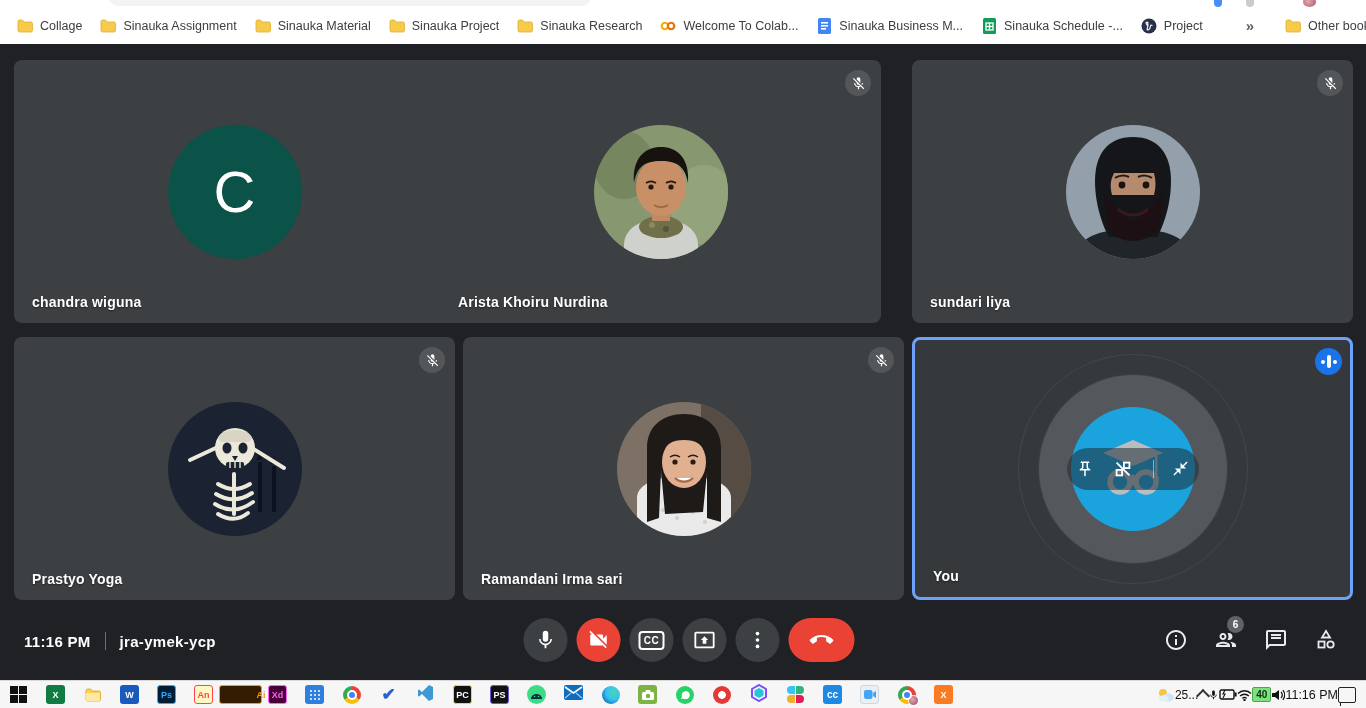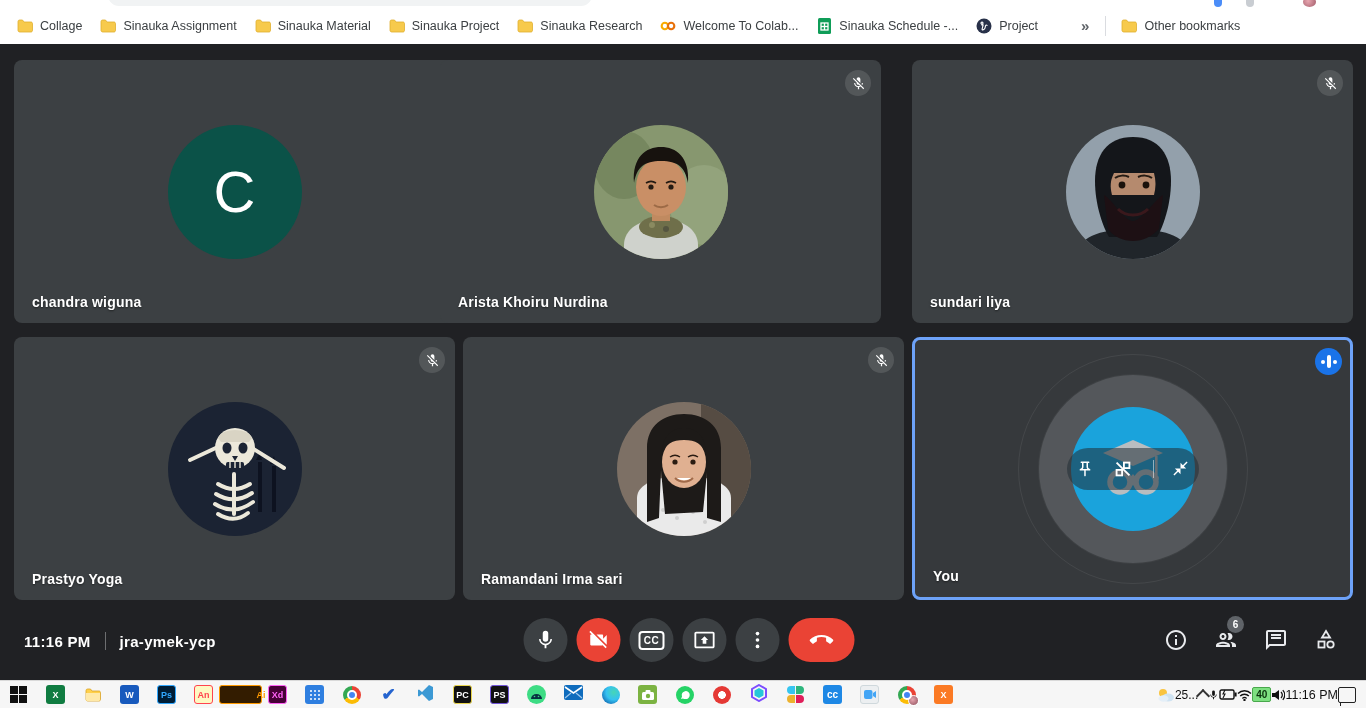--- a/index.html
+++ b/index.html
@@ -153,20 +153,31 @@
         <span>Sinauka Research</span>
     </div>
     <div class="bm">
       <span class="bm-ic">
         <svg width="18" height="12" viewBox="0 0 18 12">
             <circle cx="5.5" cy="6" r="3.6" fill="none" stroke="#f9ab00" stroke-width="2.4"></circle>
             <circle cx="12.5" cy="6" r="3.6" fill="none" stroke="#e8710a" stroke-width="2.4"></circle>
           </svg>
       </span>
         <span>Welcome To Colab...</span>
+    </div>
+    <div class="bm">
+      <span class="bm-ic">
+        <svg width="13" height="16" viewBox="0 0 13 16">
+            <rect x="0" y="0" width="13" height="16" rx="1.5" fill="#4285f4"></rect>
+            <rect x="3" y="4" width="7" height="1.6" fill="#fff"></rect>
+            <rect x="3" y="7" width="7" height="1.6" fill="#fff"></rect>
+            <rect x="3" y="10" width="5" height="1.6" fill="#fff"></rect>
+          </svg>
+      </span>
+        <span>Sinauka Business M...</span>
     </div>
     <div class="bm">
       <span class="bm-ic">
         <svg width="13" height="16" viewBox="0 0 13 16">
             <rect x="0" y="0" width="13" height="16" rx="1.5" fill="#0f9d58"></rect>
             <rect x="3" y="5" width="7" height="7" fill="none" stroke="#fff" stroke-width="1.3"></rect>
             <line x1="3" y1="8.5" x2="10" y2="8.5" stroke="#fff" stroke-width="1.3"></line>
             <line x1="6.5" y1="5" x2="6.5" y2="12" stroke="#fff" stroke-width="1.3"></line>
           </svg>
       </span>

